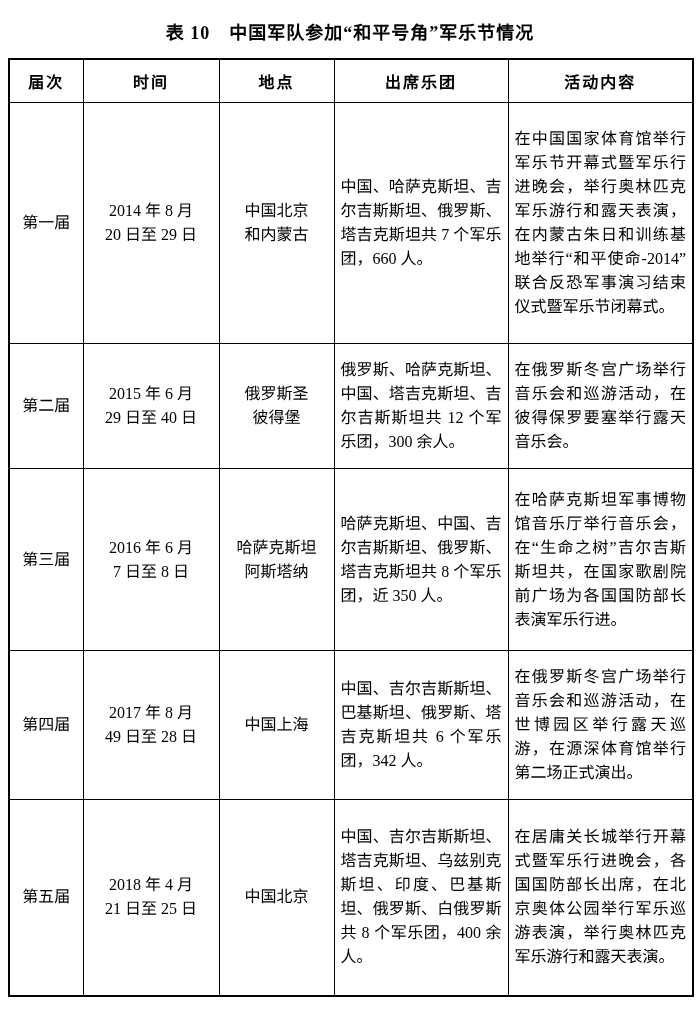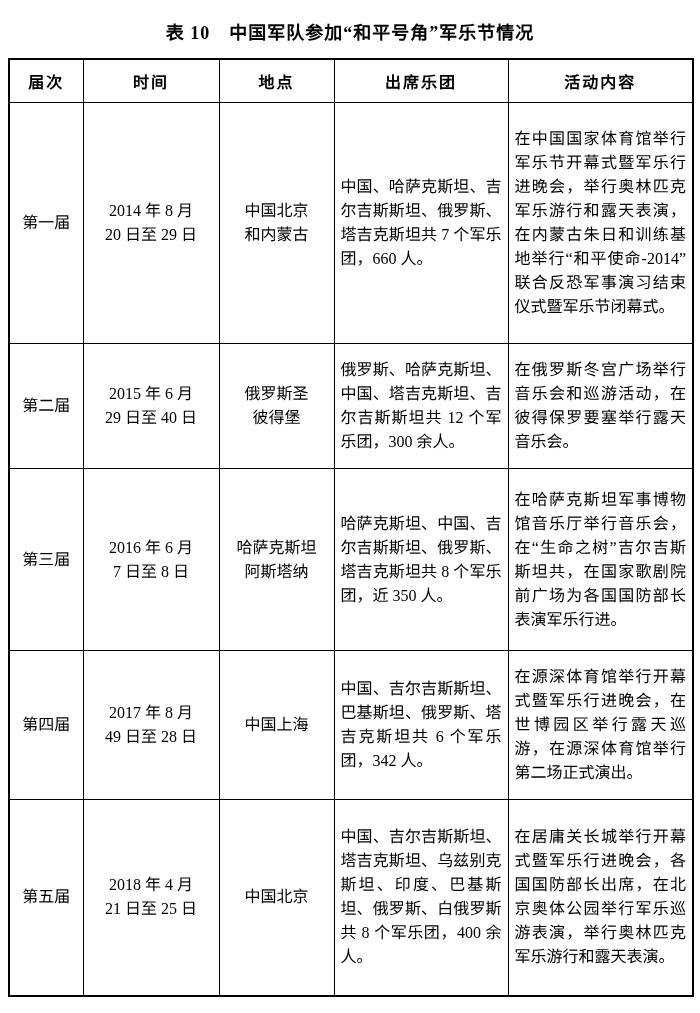--- a/index.html
+++ b/index.html
@@ -118,21 +118,21 @@
 阿斯塔纳</td>
         <td class="just">哈萨克斯坦、中国、吉尔吉斯斯坦、俄罗斯、塔吉克斯坦共 8 个军乐团，近 350 人。</td>
         <td class="just">在哈萨克斯坦军事博物馆音乐厅举行音乐会，在“生命之树”吉尔吉斯斯坦共，在国家歌剧院前广场为各国国防部长表演军乐行进。</td>
       </tr>
       <tr class="row-3">
         <td class="center">第四届</td>
         <td class="center">2017 年 8 月
 49 日至 28 日</td>
         <td class="center">中国上海</td>
         <td class="just">中国、吉尔吉斯斯坦、巴基斯坦、俄罗斯、塔吉克斯坦共 6 个军乐团，342 人。</td>
-        <td class="just">在源深体育馆举行开幕式暨军乐行进晚会，在世博园区举行露天巡游，在源深体育馆举行第二场正式演出。</td>
+        <td class="just">在俄罗斯冬宫广场举行音乐会和巡游活动，在世博园区举行露天巡游，在源深体育馆举行第二场正式演出。</td>
       </tr>
       <tr class="row-4">
         <td class="center">第五届</td>
         <td class="center">2018 年 4 月
 21 日至 25 日</td>
         <td class="center">中国北京</td>
         <td class="just">中国、吉尔吉斯斯坦、塔吉克斯坦、乌兹别克斯坦、印度、巴基斯坦、俄罗斯、白俄罗斯共 8 个军乐团，400 余人。</td>
         <td class="just">在居庸关长城举行开幕式暨军乐行进晚会，各国国防部长出席，在北京奥体公园举行军乐巡游表演，举行奥林匹克军乐游行和露天表演。</td>
       </tr>
     </tbody>

